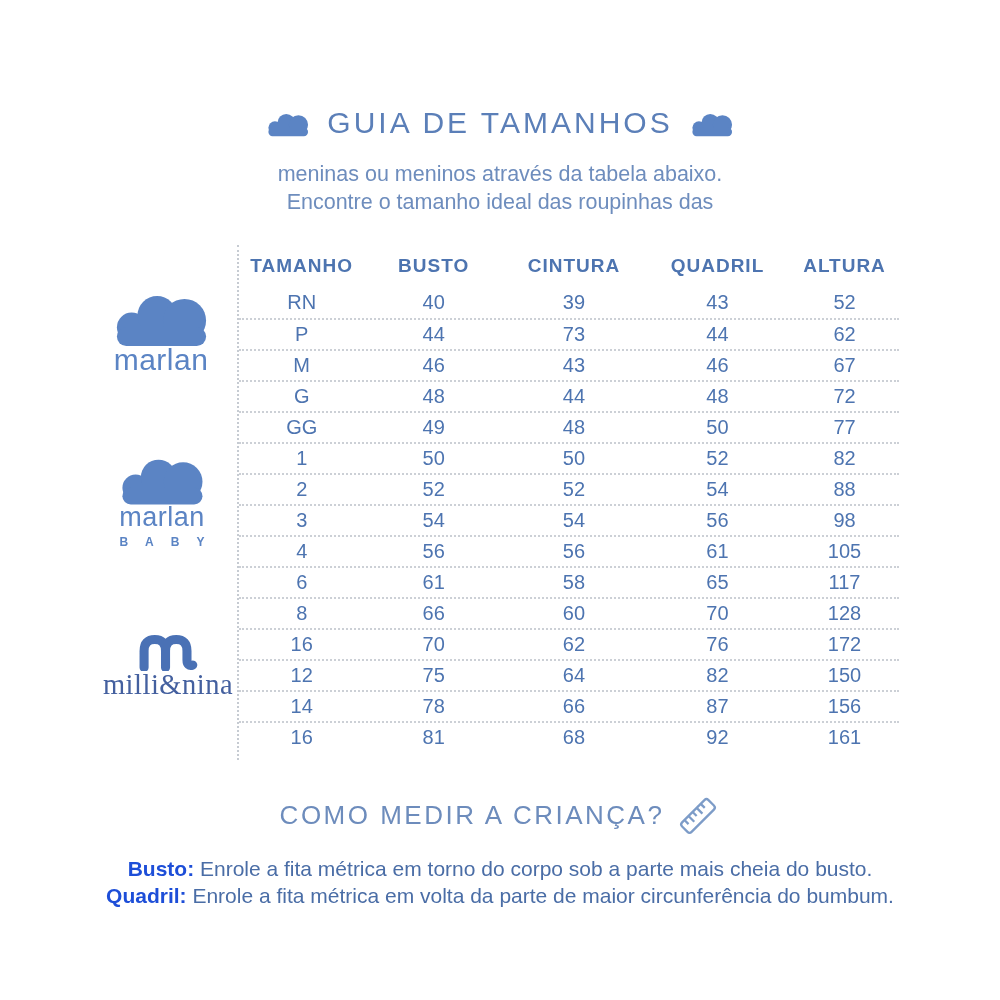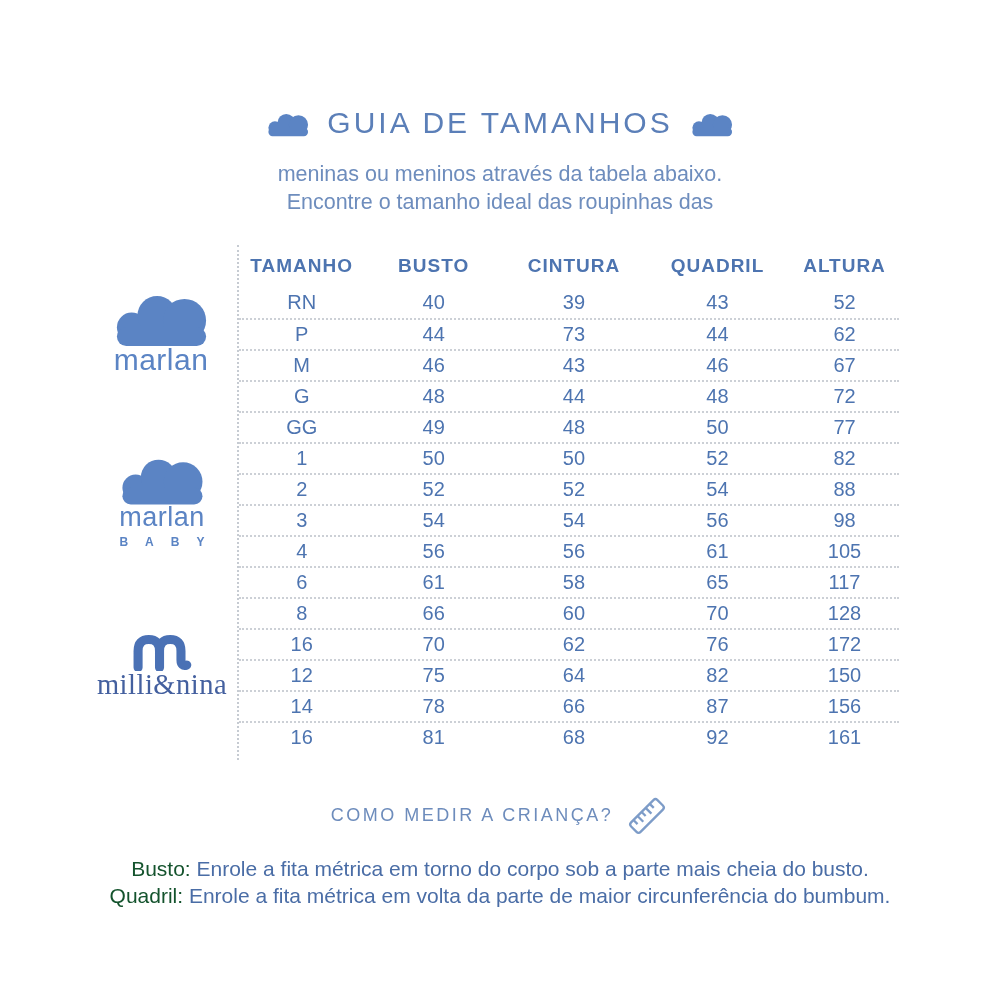--- a/index.html
+++ b/index.html
@@ -18,40 +18,40 @@
   .content { display: flex; margin-top: 28px; padding-right: 14px; }
   .brands { width: 150px; position: relative; flex-shrink: 0; }
   .brand { position: absolute; text-align: center; }
   .brand-marlan { left: 16px; top: 42px; width: 116px; }
   .cloud-big { width: 98px; height: 61px; display: block; margin: 0 auto; }
   .brand-name { font-size: 30px; font-weight: normal; color: #5b84c4; letter-spacing: 0.5px; margin-top: -5px; }
   .brand-marlan-baby { left: 20px; top: 206px; width: 110px; }
   .brand-marlan-baby .cloud-big { width: 88px; height: 56px; }
   .brand-marlan-baby .brand-name { font-size: 27px; }
   .baby-sub { font-size: 12px; letter-spacing: 7px; padding-left: 7px; color: #5b84c4; font-weight: bold; margin-top: 2px; }
-  .brand-milli { left: 0; top: 386px; width: 150px; }
+  .brand-milli { left: 6px; top: 386px; width: 150px; }
   .m-logo { width: 66px; height: 40px; display: block; margin: 0 auto; }
   .milli-name { font-family: "Liberation Serif", serif; font-size: 28.5px; color: #44609f; margin-top: -2px; letter-spacing: 0.5px; }
 
   
   .size-table { flex: 1; border-left: 2px dotted #c6cbd2; padding-bottom: 8px; }
   .thead, .trow { display: grid; grid-template-columns: 19% 21% 21.5% 22% 16.5%; align-items: center; }
   .thead { height: 42px; }
   .thead .c { font-size: 19px; font-weight: bold; letter-spacing: 1px; color: #4d74b0; }
   .trow { height: 31px; font-size: 20px; color: #4d74b0; }
   .trow + .trow { border-top: 2px dotted #ccd0d6; }
   .c { text-align: center; }
 
   
   .measure { text-align: center; margin-top: 34px; }
   .measure-heading { display: flex; justify-content: center; align-items: center; gap: 12px; }
-  .measure-title { font-size: 18px; letter-spacing: 2.5px; color: #6d8cbc; font-weight: 400; }
+  .measure-title { font-size: 26px; letter-spacing: 2.5px; color: #6d8cbc; font-weight: 400; }
   .ruler { width: 44px; height: 44px; }
   .instructions { margin-top: 17px; font-size: 21px; color: #4a6da6; line-height: 1.31; }
-  .instr-label { font-weight: normal; color: #14532d; }
+  .instr-label { font-weight: bold; color: #1d4ed8; }
 </style>
 </head>
 <body>
 
 <svg width="0" height="0" style="position:absolute">
   <defs>
     <g id="cloud-shape">
       <circle cx="20" cy="41" r="15"></circle>
       <circle cx="46" cy="29" r="20"></circle>
       <circle cx="74" cy="34" r="22"></circle>

